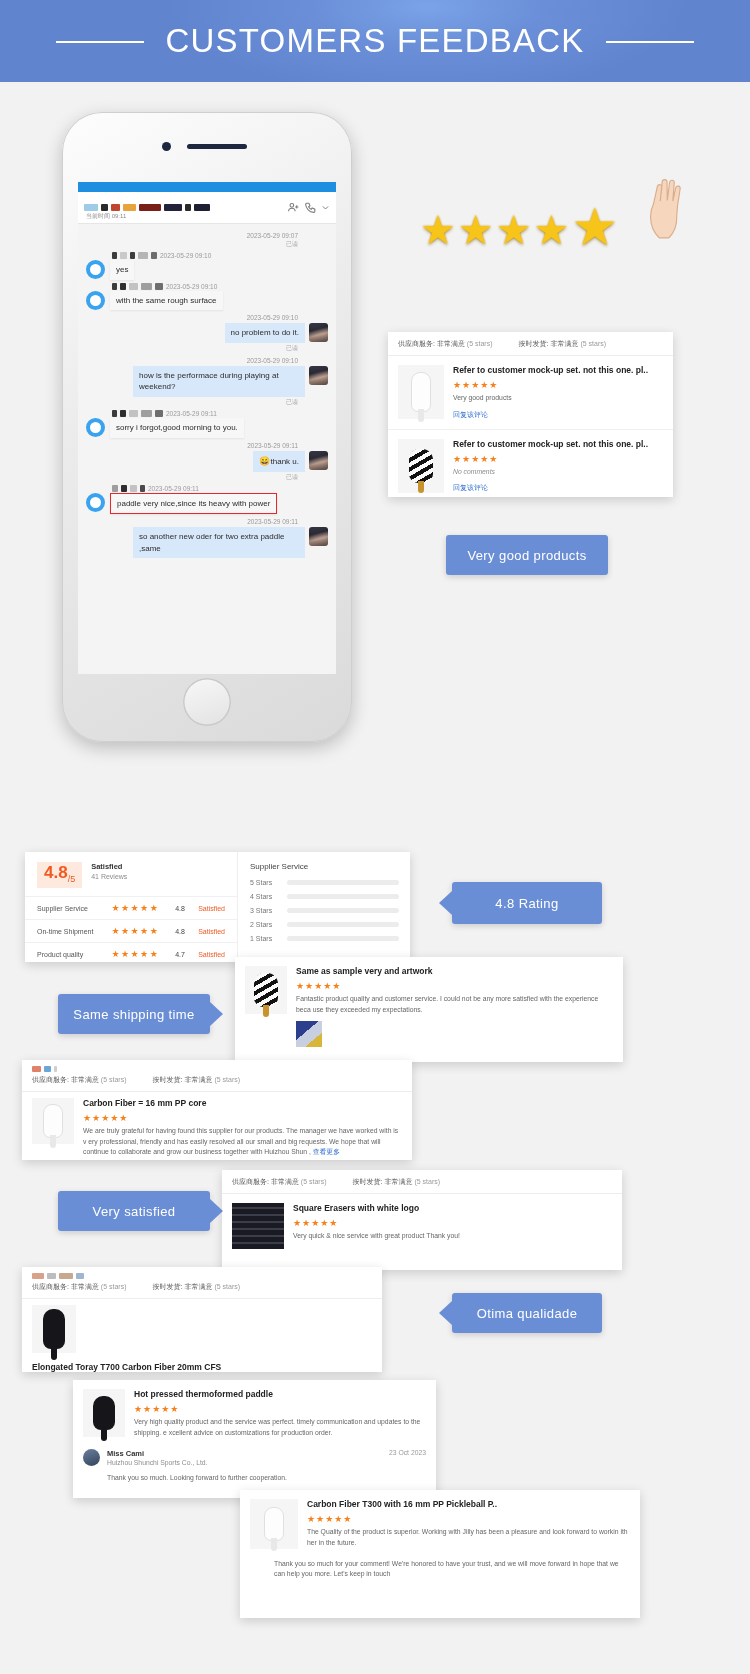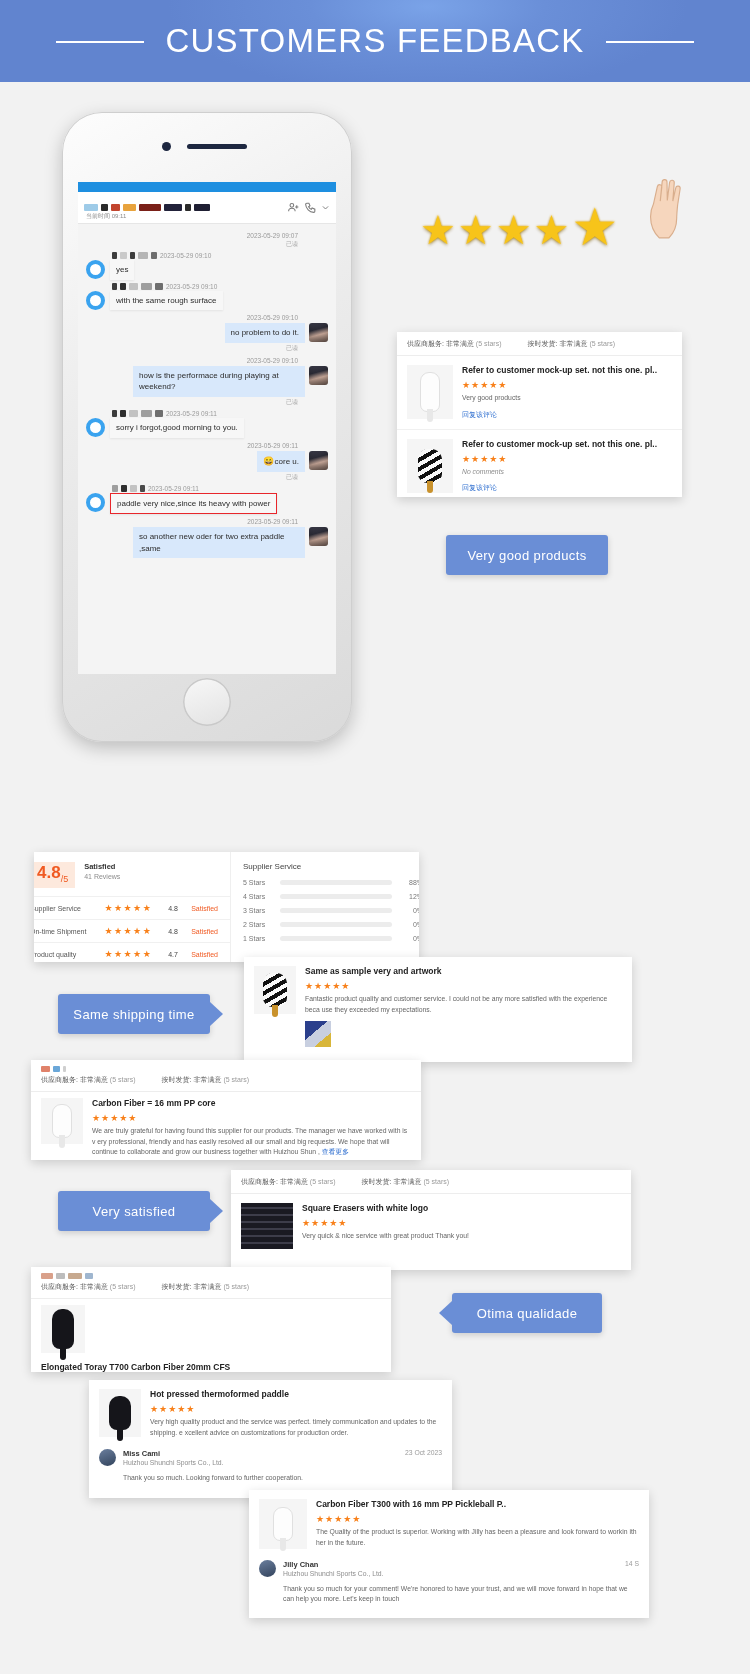--- a/index.html
+++ b/index.html
@@ -104,21 +104,20 @@
   .big-star { font-size: 40px; color: #f7c41a; text-shadow: 0 2px 3px rgba(0,0,0,.2);
               line-height: 1; filter: drop-shadow(0 0 1px #d79d00); }
   .big-star.last { font-size: 52px; margin-top: -9px; }
   .hand { position: absolute; left: 638px; top: 88px; width: 58px; height: 72px; }
 
   
   .card {
     position: absolute; background: #ffffff;
     box-shadow: 0 3px 10px rgba(0,0,0,.16);
     overflow: hidden;
-    margin-left: 9px;
   }
   .cn-head {
     font-size: 7px; color: #5a5a5a; display: flex; gap: 26px;
     padding: 7px 10px 6px; border-bottom: 1px solid #ededed; align-items: center;
   }
   .cn-head .paren { color: #9a9a9a; }
   .rev-row { display: flex; gap: 9px; padding: 9px 10px; border-bottom: 1px solid #f0f0f0; }
   .thumb { width: 46px; height: 54px; flex: none; background: #f5f5f5;
            display: flex; align-items: center; justify-content: center; position: relative; }
   .rev-body { flex: 1; min-width: 0; }
@@ -294,21 +293,21 @@
           <span>2023-05-29 09:11</span>
         </div>
         <div class="row in">
           <div class="avatar-ring"></div>
           <div class="bubble-in">sorry i forgot,good morning to you.</div>
         </div>
 
         <div class="ts right">2023-05-29 09:11</div>
         <div class="row out">
           <div class="bubble-out">
-            <span class="emoji">😄</span><span>core u.</span>
+            <span class="emoji">😄</span><span>thank u.</span>
           </div>
           <div class="avatar-img"></div>
         </div>
         <div class="read">已读</div>
 
         <div class="inline-meta">
           <span class="blk" style="width:6px;background:#9e9e9e"></span>
           <span class="blk" style="width:6px;background:#2e2e2e"></span>
           <span class="blk" style="width:7px;background:#c2c2c2"></span>
           <span class="blk" style="width:5px;background:#4a4a4a"></span>
@@ -373,21 +372,21 @@
       </div>
     </div>
   </div>
 
   <div class="blabel" style="left:446px; top:453px; width:162px; height:40px;">
     <span class="tail tail-up"></span>
     <span>Very good products</span>
   </div>
 
   <div class="card" style="left:25px; top:770px; width:385px; height:110px;">
-    <div style="display:flex; height:100%;justify-content:center;">
+    <div style="display:flex; height:100%;">
       <div style="width:213px; border-right:1px solid #efefef;">
         <div class="score-box">
           <div class="score-pill">
             <span>4.8</span><sub>/5</sub>
           </div>
           <div>
             <div class="score-meta-t">Satisfied</div>
             <div class="score-meta-s">41 Reviews</div>
           </div>
         </div>
@@ -439,20 +438,24 @@
         <div class="bar-row">
           <span class="bar-lbl">1 Stars</span>
           <span class="bar-track"><span class="bar-fill" style="width:0%"></span></span>
           <span class="bar-pct">0%</span>
 
         </div>
       </div>
     </div>
   </div>
 
+  <div class="blabel" style="left:452px; top:800px; width:150px; height:42px;">
+    <span class="tail tail-left"></span>
+    <span>4.8 Rating</span>
+  </div>
 
   <div class="card" style="left:235px; top:875px; width:388px; height:105px;">
     <div class="rev-row" style="border-bottom:none;">
       <div class="thumb" style="width:42px;height:48px;">
           <div class="paddle-z"></div>
         </div>
       <div class="rev-body">
         <div class="rev-title">Same as sample very and artwork</div>
         <div class="stars-sm">★★★★★</div>
         <div class="rev-text">Fantastic product quality and customer service. I could not be any more satisfied with the experience beca use they exceeded my expectations.</div>
@@ -544,21 +547,21 @@
         <div class="rev-text">已修改: La calidad todavia me falta mas tiempo para hablar de ella pero hasta ahora es muy buena . Perfec to el diseño, como lo quería.</div>
       </div>
     </div>
   </div>
 
   <div class="blabel" style="left:452px; top:1211px; width:150px; height:40px;">
     <span class="tail tail-left"></span>
     <span>Otima qualidade</span>
   </div>
 
-  <div class="card" style="left:80px; top:1298px; width:363px; height:118px;">
+  <div class="card" style="left:73px; top:1298px; width:363px; height:118px;">
     <div class="rev-row" style="border-bottom:none;padding-bottom:3px;">
       <div class="thumb" style="width:42px;height:48px;">
           <div class="paddle-blk" style="height:34px"></div>
         </div>
       <div class="rev-body">
         <div class="rev-title">Hot pressed thermoformed paddle</div>
         <div class="stars-sm">★★★★★</div>
         <div class="rev-text">Very high quality product and the service was perfect. timely communication and updates to the shipping. e xcellent advice on customizations for production order.</div>
       </div>
     </div>
@@ -577,24 +580,16 @@
     <div class="rev-row" style="border-bottom:none;padding-bottom:3px;">
       <div class="thumb" style="width:48px;height:50px;">
           <div class="paddle-w" style="height:34px"></div>
         </div>
       <div class="rev-body">
         <div class="rev-title">Carbon Fiber T300 with 16 mm PP Pickleball P..</div>
         <div class="stars-sm">★★★★★</div>
         <div class="rev-text">The Quality of the product is superior. Working with Jilly has been a pleasure and look forward to workin ith her in the future.</div>
       </div>
     </div>
-    <div class="reviewer">
-      <div class="r-ava"></div>
-      <div>
-        <div class="r-name">Jilly Chan</div>
-        <div class="r-co">Huizhou Shunchi Sports Co., Ltd.</div>
-      </div>
-      <div class="r-date">14 S</div>
-    </div>
     <div class="r-msg" style="padding-left:34px;">Thank you so much for your comment! We're honored to have your trust, and we will move forward in hope that we can help you more. Let's keep in touch</div>
   </div>
 
 </div>
 
 </body></html>

